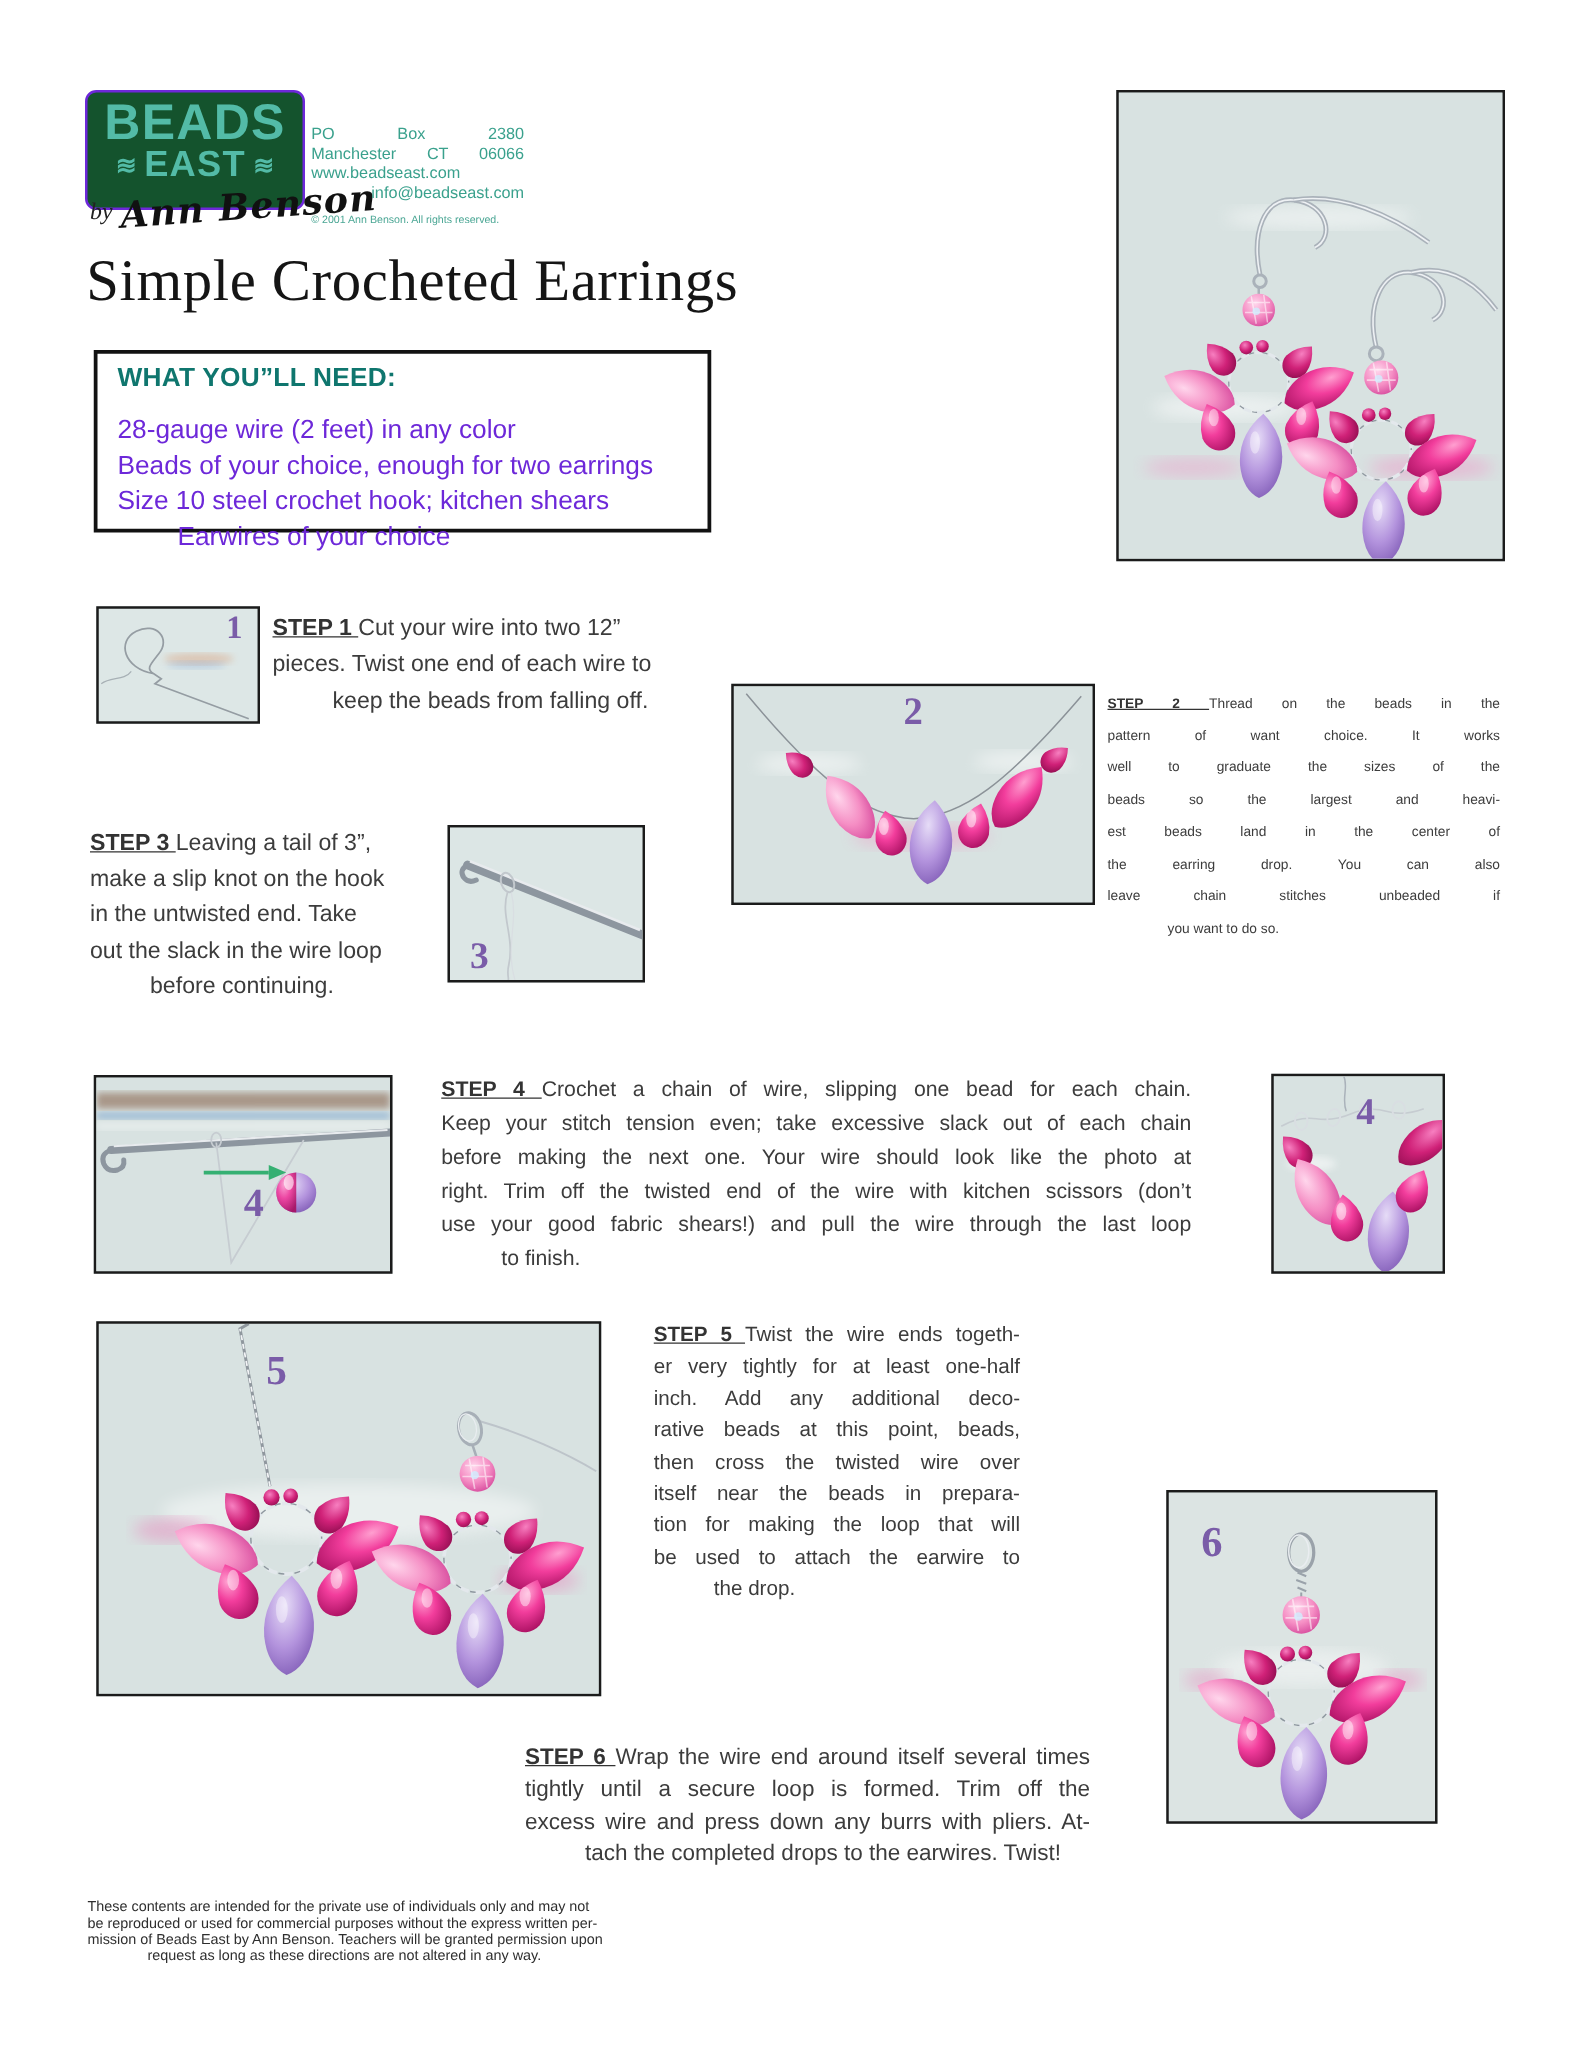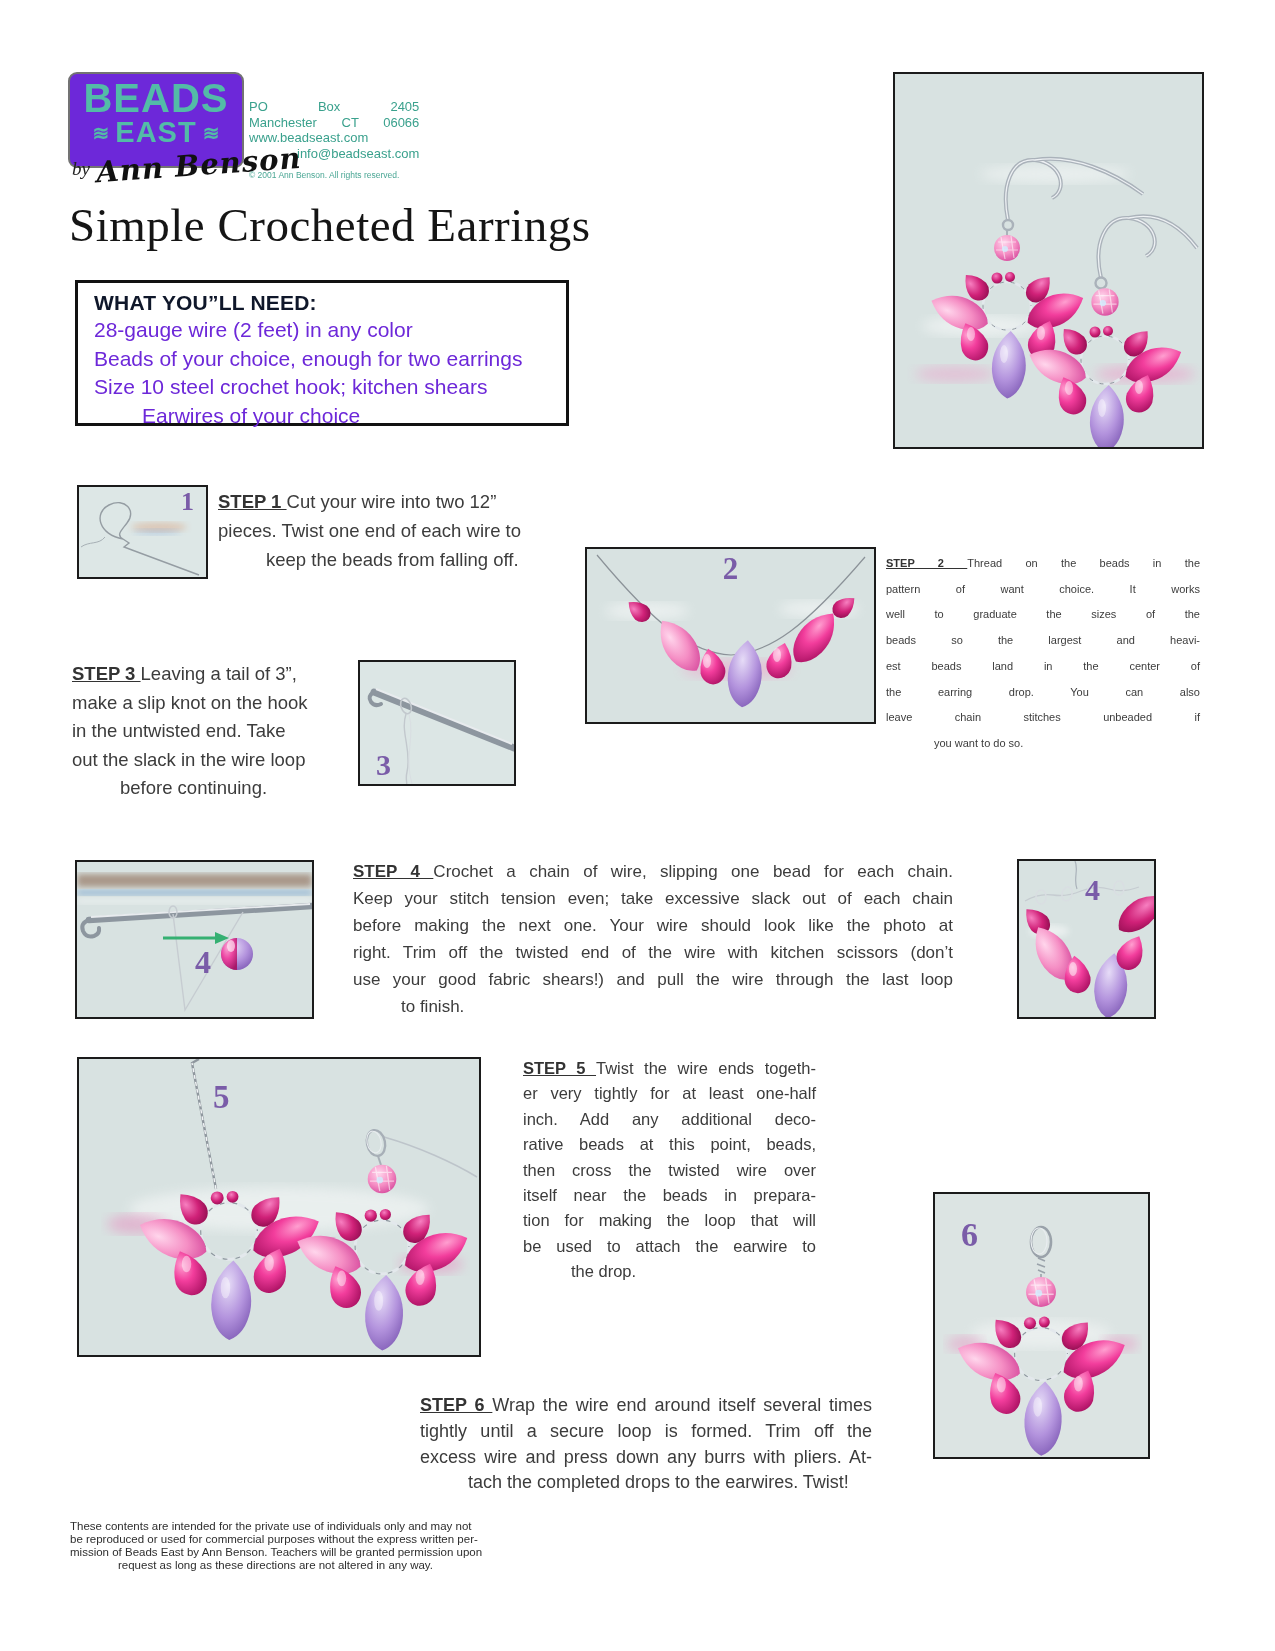--- a/index.html
+++ b/index.html
@@ -1,42 +1,42 @@
 <!DOCTYPE html>
 <html><head>
 <meta charset="utf-8">
 <style>
   html,body{margin:0;padding:0;background:#ffffff;}
   #page{position:relative;width:1275px;height:1651px;background:#ffffff;overflow:hidden;
         font-family:"Liberation Sans",sans-serif;color:#3a3a3a;}
 
   
   .logo-box{position:absolute;left:68px;top:72px;width:172px;height:92px;
-            background:#6d28d9;border:2px solid #737373;border-radius:9px;
+            background:#14532d;border:2px solid #6d28d9;border-radius:9px;
             text-align:center;overflow:hidden;}
   .logo-beads{font-weight:bold;font-size:40px;line-height:44px;letter-spacing:1px;
               color:#53BBA7;margin-top:2px;}
   .logo-east-row{display:flex;align-items:center;justify-content:center;gap:6px;
                  color:#53BBA7;margin-top:-4px;}
   .logo-east{font-weight:bold;font-size:29px;letter-spacing:1px;}
   .wave{font-size:20px;font-weight:bold;}
   .byline{position:absolute;left:72px;top:148px;width:220px;white-space:nowrap;}
   .by{font-family:"Liberation Serif",serif;font-style:italic;font-size:19px;color:#222;}
   .signature{font-family:"DejaVu Serif",serif;font-style:italic;font-weight:bold;
              font-size:29px;color:#111;display:inline-block;transform:rotate(-4deg);
              letter-spacing:1px;margin-left:2px;}
   .address{position:absolute;left:249px;top:99px;color:#3AA18D;font-size:13px;line-height:15.5px;}
   .copyright{position:absolute;left:249px;top:170px;color:#4AA694;font-size:8.5px;}
 
   
   .title{position:absolute;left:69px;top:198px;font-family:"Liberation Serif",serif;
          font-size:47px;color:#151515;letter-spacing:.5px;}
   .needs-box{position:absolute;left:75px;top:280px;width:494px;height:146px;
              border:3px solid #121212;box-sizing:border-box;padding:8px 0 0 16px;}
-  .needs-heading{font-weight:bold;font-size:21px;color:#0f172a;letter-spacing:.2px;margin-bottom:1px;}
+  .needs-heading{font-weight:bold;font-size:21px;color:#0f766e;letter-spacing:.2px;margin-bottom:15px;}
   .needs-list{font-size:21px;line-height:28.5px;color:#6d28d9;}
 
   
   .photo{position:absolute;border:2px solid #1b1b1b;background:#D8E2E1;overflow:hidden;}
   .photo svg{display:block;}
   .num{position:absolute;font-family:"Liberation Serif",serif;font-weight:bold;
        font-size:30px;color:#7A5CA8;line-height:1;}
 
   
   .step-par{position:absolute;color:#3c3c3c;}
@@ -115,21 +115,21 @@
       <span class="wave">≋</span>
       <span class="logo-east">EAST</span>
       <span class="wave">≋</span>
     </div>
   </div>
   <div class="byline">
     <span class="by">by</span>
     <span class="signature">Ann Benson</span>
   </div>
   <div class="address">
-      <div class="tline">PO Box 2405</div>
+      <div class="tline">PO Box 2380</div>
       <div class="tline">Manchester CT 06066</div>
       <div class="tline">www.beadseast.com</div>
       <div class="tline last">info@beadseast.com</div>
     </div>
   <div class="copyright">© 2001 Ann Benson. All rights reserved.</div>
 
   <div class="photo" style="left:893px;top:72px;width:307px;height:373px">
     <svg width="307" height="373" viewBox="0 0 307 373" xmlns:xlink="http://www.w3.org/1999/xlink">
       <rect width="307" height="373" fill="#D8E2E1"></rect>
       <ellipse cx="160" cy="100" rx="75" ry="9" fill="#ffffff" opacity=".45" filter="url(#blur6)"></ellipse>

